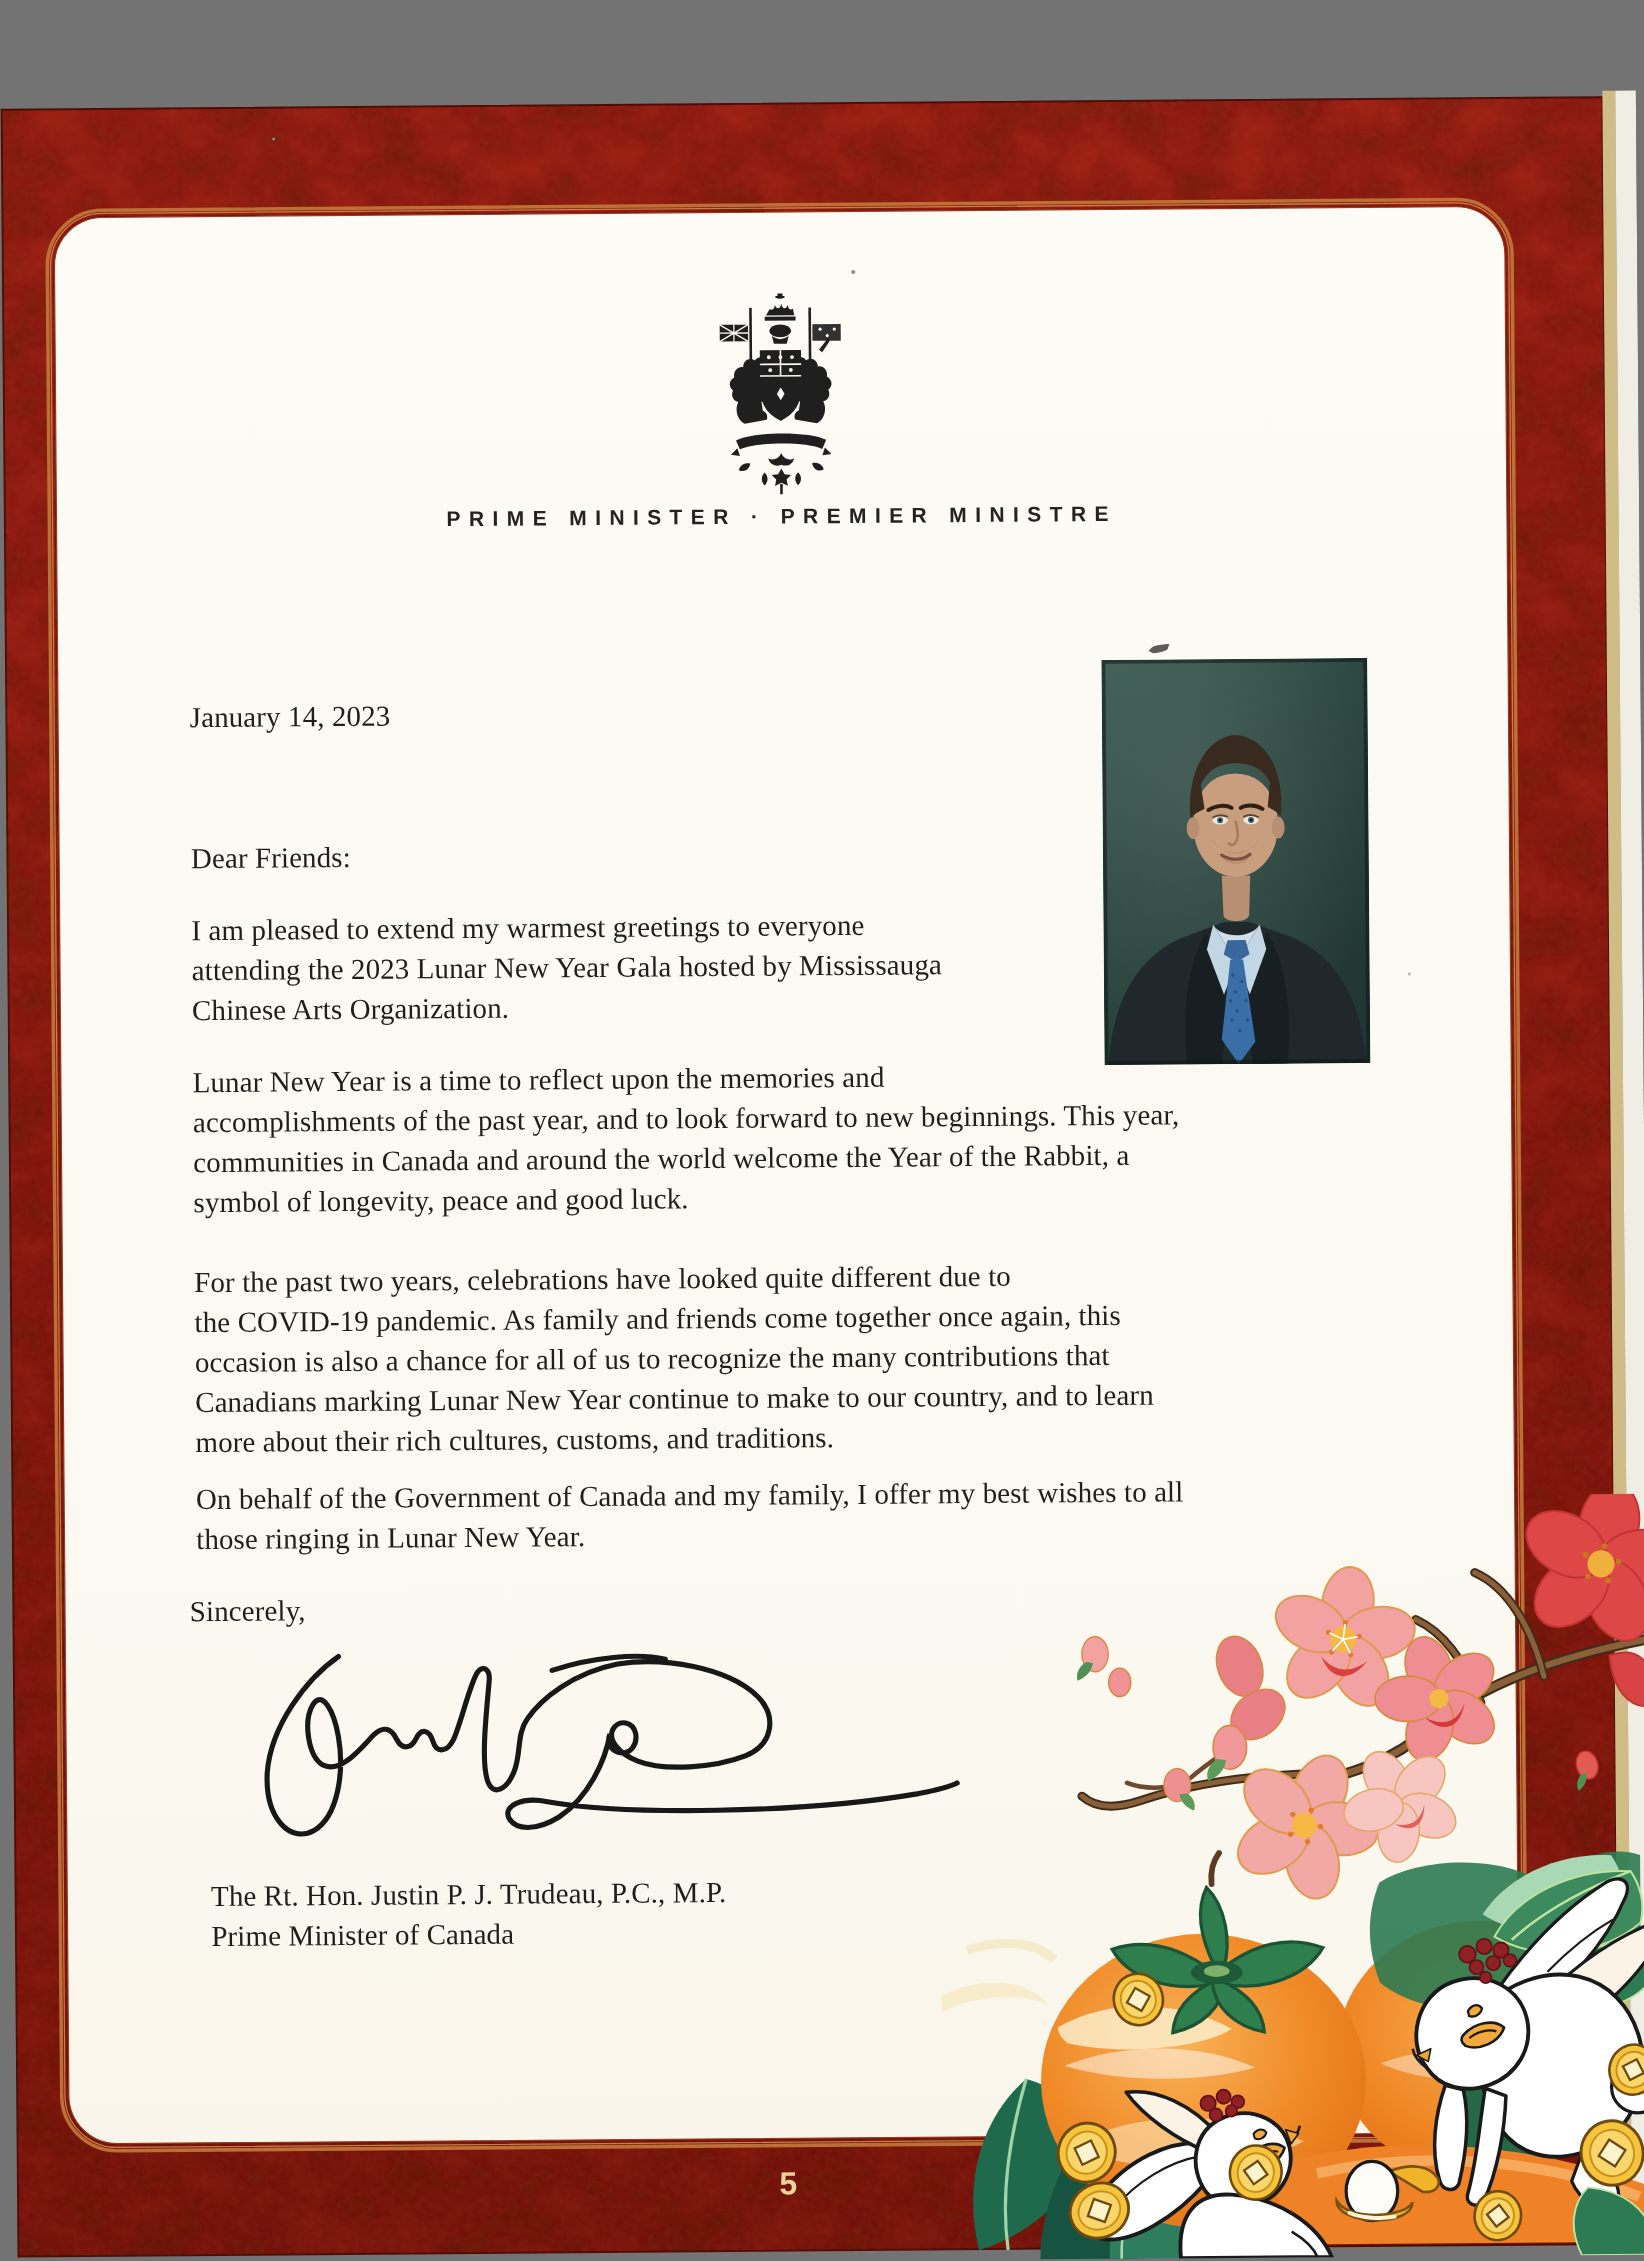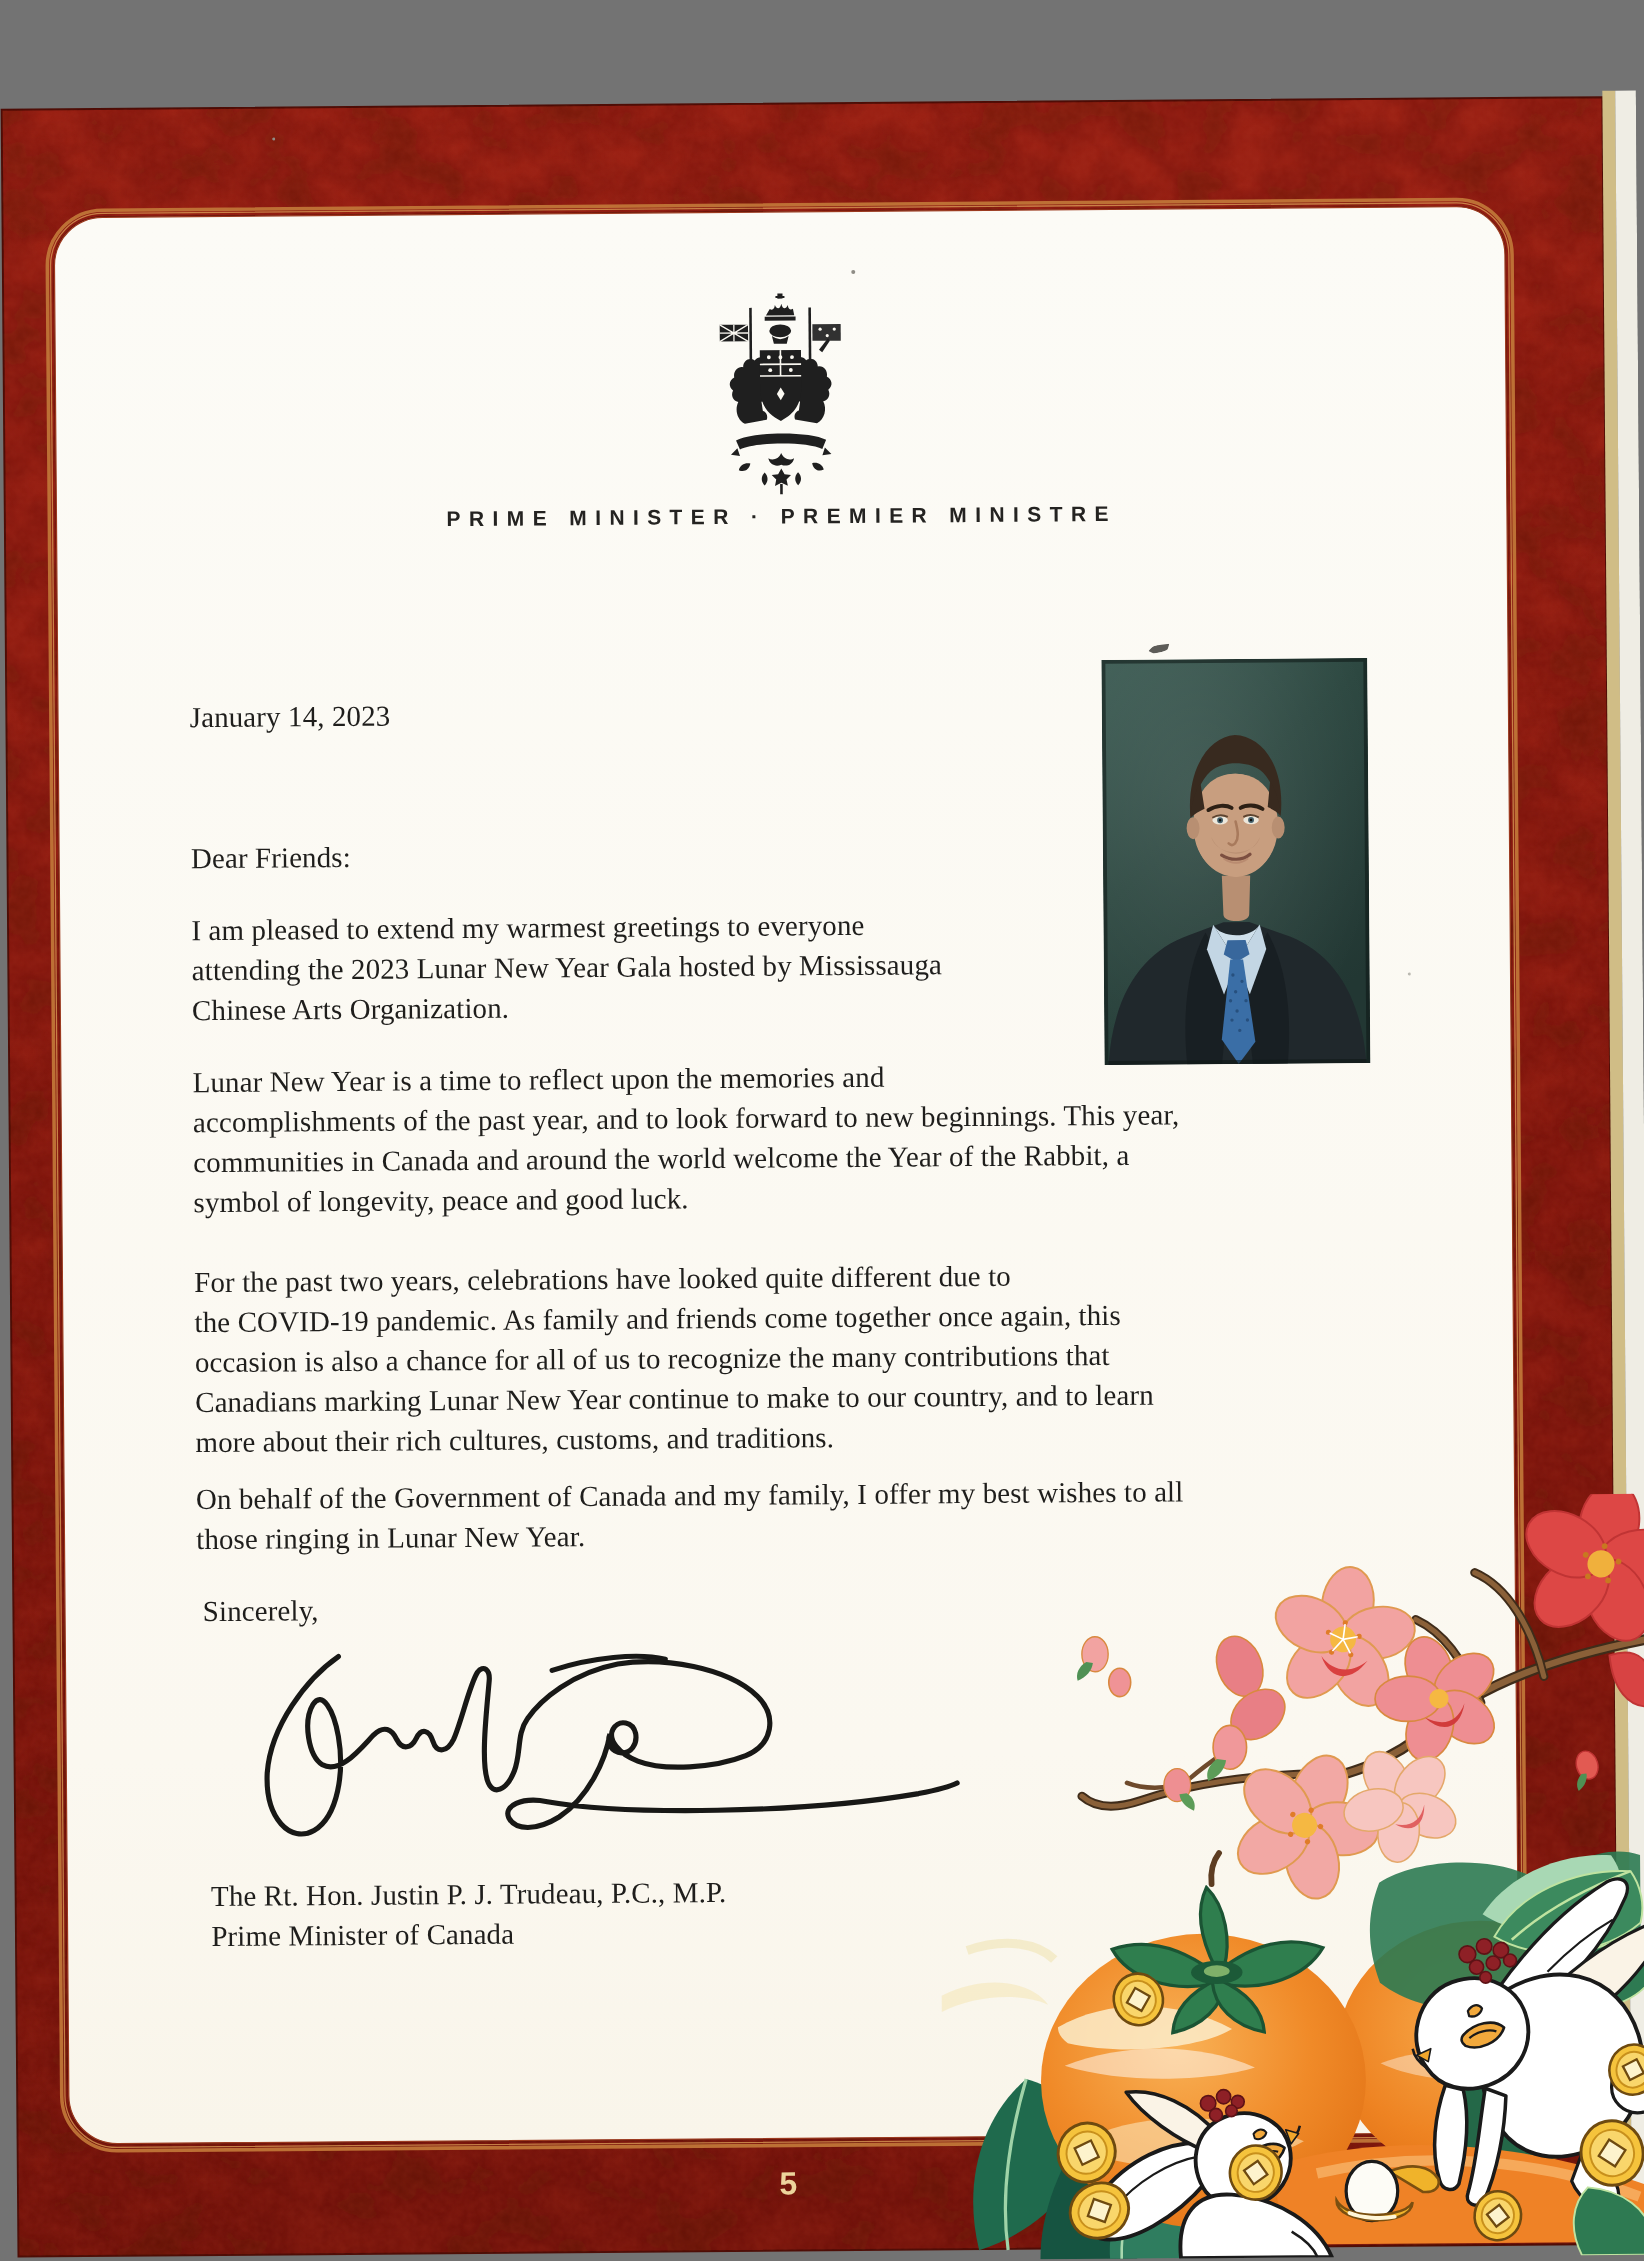--- a/index.html
+++ b/index.html
@@ -13,21 +13,21 @@
   .line{white-space:nowrap;}
   .header-line{position:absolute;top:504px;left:61px;width:1451px;text-align:center;
         font-family:"Liberation Sans",sans-serif;font-size:21px;font-weight:600;
         letter-spacing:8.4px;color:#242321;}
   .date{top:692px;left:193px;}
   .salutation{top:833px;left:193px;}
   .p1{top:905px;left:193px;}
   .p2{top:1057px;left:193px;}
   .p3{top:1257px;left:193px;}
   .p4{top:1474px;left:193px;}
-  .closing{top:1586px;left:199px;}
+  .closing{top:1586px;left:186px;}
   .signer-name{top:1871px;left:205px;}
   .signer-title{top:1911px;left:205px;}
   .crest{position:absolute;top:290px;left:717px;width:139px;height:210px;}
   .photo{position:absolute;top:662px;left:1105px;width:266px;height:405px;}
   .signature{position:absolute;top:1641px;left:206px;width:761px;height:222px;}
   .illustration{position:absolute;top:1500px;left:922px;width:722px;height:761px;}
   .page-number{position:absolute;top:2165px;left:0;width:1560px;text-align:center;
         font-family:"Liberation Sans",sans-serif;font-weight:700;font-size:32px;color:#ecd49c;}
   .smudge{position:absolute;top:647px;left:1152px;width:22px;height:8.4px;background:#41403c;
         border-radius:60% 40% 50% 50%;transform:rotate(-14deg);opacity:.85;

